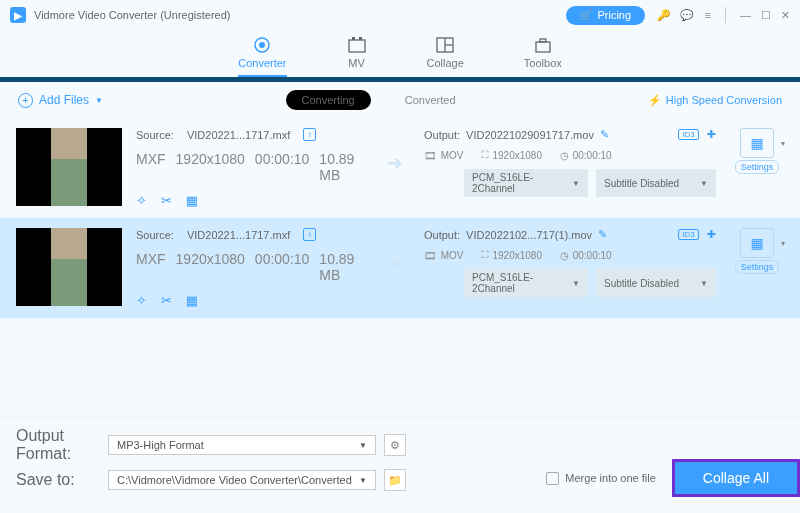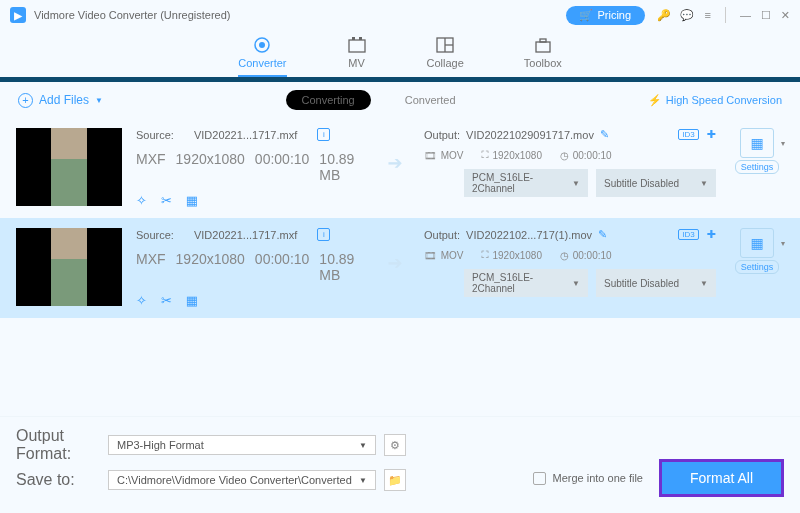--- a/index.html
+++ b/index.html
@@ -20,21 +20,21 @@
 .plus-circle { width: 15px; height: 15px; border: 1.5px solid #3b9fff; border-radius: 50%; display: flex; align-items: center; justify-content: center; font-size: 11px; }
 .toolbar-center { flex: 1; display: flex; justify-content: center; gap: 24px; }
 .seg-pill { background: #000000; border-radius: 12px; padding: 4px 16px; font-size: 11px; color: #666; cursor:pointer;}
 .seg-plain { padding: 4px 10px; font-size: 11px; color: #888; cursor:pointer;}
 .high-speed { color: #3b9fff; display: flex; align-items: center; gap: 4px; font-size: 11px; cursor:pointer;}
 .file-item { display: flex; padding: 10px 16px; gap: 14px; align-items: flex-start; }
 .file-item.selected { background: #d0ebff; }
 .thumb { width: 106px; height: 78px; background: #000; display: flex; align-items: center; justify-content: center; flex-shrink: 0; }
 .thumb-inner { width: 36px; height: 78px; background: linear-gradient(#b8a890 40%, #7a9a7a 40%); position:relative; }
 .source-col { width: 230px; display: flex; flex-direction: column; gap: 10px; }
-.src-line { display: flex; align-items: center; gap: 20px; font-size: 11px; color: #666; }
+.src-line { display: flex; align-items: center; gap: 13px; font-size: 11px; color: #666; }
 .info-badge { width: 13px; height: 13px; border: 1px solid #3b9fff; border-radius: 2px; color: #3b9fff; font-size: 8px; display: flex; align-items: center; justify-content: center; }
 .meta-line { font-size: 14px; color: #888; display: flex; gap: 10px; }
 .action-icons { display: flex; gap: 14px; color: #3b9fff; }
 .action-icons span { cursor: pointer; font-size: 13px; }
 .arrow { width: 30px; display: flex; align-items: center; justify-content: center; color: #cde5f7; font-size: 18px; margin-top: 24px;}
 .output-col { flex: 1; display: flex; flex-direction: column; gap: 8px; }
 .out-line { display: flex; align-items: center; gap: 6px; font-size: 11px; color: #666; }
 .out-line .edit-icon { color: #3b9fff; cursor: pointer; }
 .out-line-right { margin-left: auto; display: flex; gap: 8px; align-items: center; color: #3b9fff; }
 .id3-badge { border: 1px solid #3b9fff; border-radius: 2px; font-size: 8px; padding: 0 3px; color: #3b9fff; cursor:pointer;}
@@ -45,21 +45,21 @@
 .dd .tri { font-size: 8px; color: #777; }
 .settings-col { width: 54px; display: flex; flex-direction: column; align-items: center; gap: 2px; }
 .settings-icon { width: 34px; height: 30px; border: 1px solid #b3d9f2; border-radius: 3px; display:flex;align-items:center;justify-content:center;color:#3b9fff;font-size:14px;cursor:pointer; position:relative;}
 .settings-icon::after{content:"▾";position:absolute;right:-12px;font-size:8px;color:#888;}
 .settings-label { font-size: 9px; color: #3b9fff; border: 1px solid #b3d9f2; border-radius: 6px; padding: 1px 5px; cursor:pointer;}
 .footer { position: absolute; bottom: 0; left: 0; right: 0; padding: 10px 16px 16px; background: #f5faff; border-top:1px solid #eef5fa;}
 .footer-row { display: flex; align-items: center; gap: 8px; margin-bottom: 6px; }
 .footer-label { width: 84px; font-size: 16px; color: #666; }
 .footer-select { width: 268px; border: 1px solid #ccc; padding: 3px 8px; font-size: 11px; color: #555; display: flex; justify-content: space-between; align-items: center; background: #fff; cursor:pointer;}
 .footer-icon-btn { width: 22px; height: 22px; border: 1px solid #ccc; display: flex; align-items: center; justify-content: center; color: #888; cursor:pointer; background:#fff;}
-.footer-right { position: absolute; right: 16px; bottom: 16px; display: flex; align-items: center; gap: 16px; }
+.footer-right { position: absolute; right: 0; bottom: 16px; display: flex; align-items: center; gap: 16px; }
 .merge { display: flex; align-items: center; gap: 6px; font-size: 11px; color: #666; }
 .checkbox { width: 13px; height: 13px; border: 1px solid #aaa; border-radius: 2px; cursor:pointer;}
 .convert-btn { background: #3b9fff; color: #fff; font-size: 14px; padding: 8px 28px; border: 3px solid #7030d0; cursor: pointer; }
 svg { display: block; }
 </style>
 </head>
 <body>
 
 <div class="titlebar">
   <div class="logo">▶</div>
@@ -279,15 +279,15 @@
       <span style="white-space:nowrap;overflow:hidden;text-overflow:ellipsis;">C:\Vidmore\Vidmore Video Converter\Converted</span>
       <span style="font-size:8px;">▼</span>
     </div>
     <div class="footer-icon-btn">📁</div>
   </div>
   <div class="footer-right">
     <div class="merge">
       <div class="checkbox"></div>
       <span>Merge into one file</span>
     </div>
-    <div class="convert-btn">Format All</div>
+    <div class="convert-btn">Collage All</div>
   </div>
 </div>
 
 </body></html>

